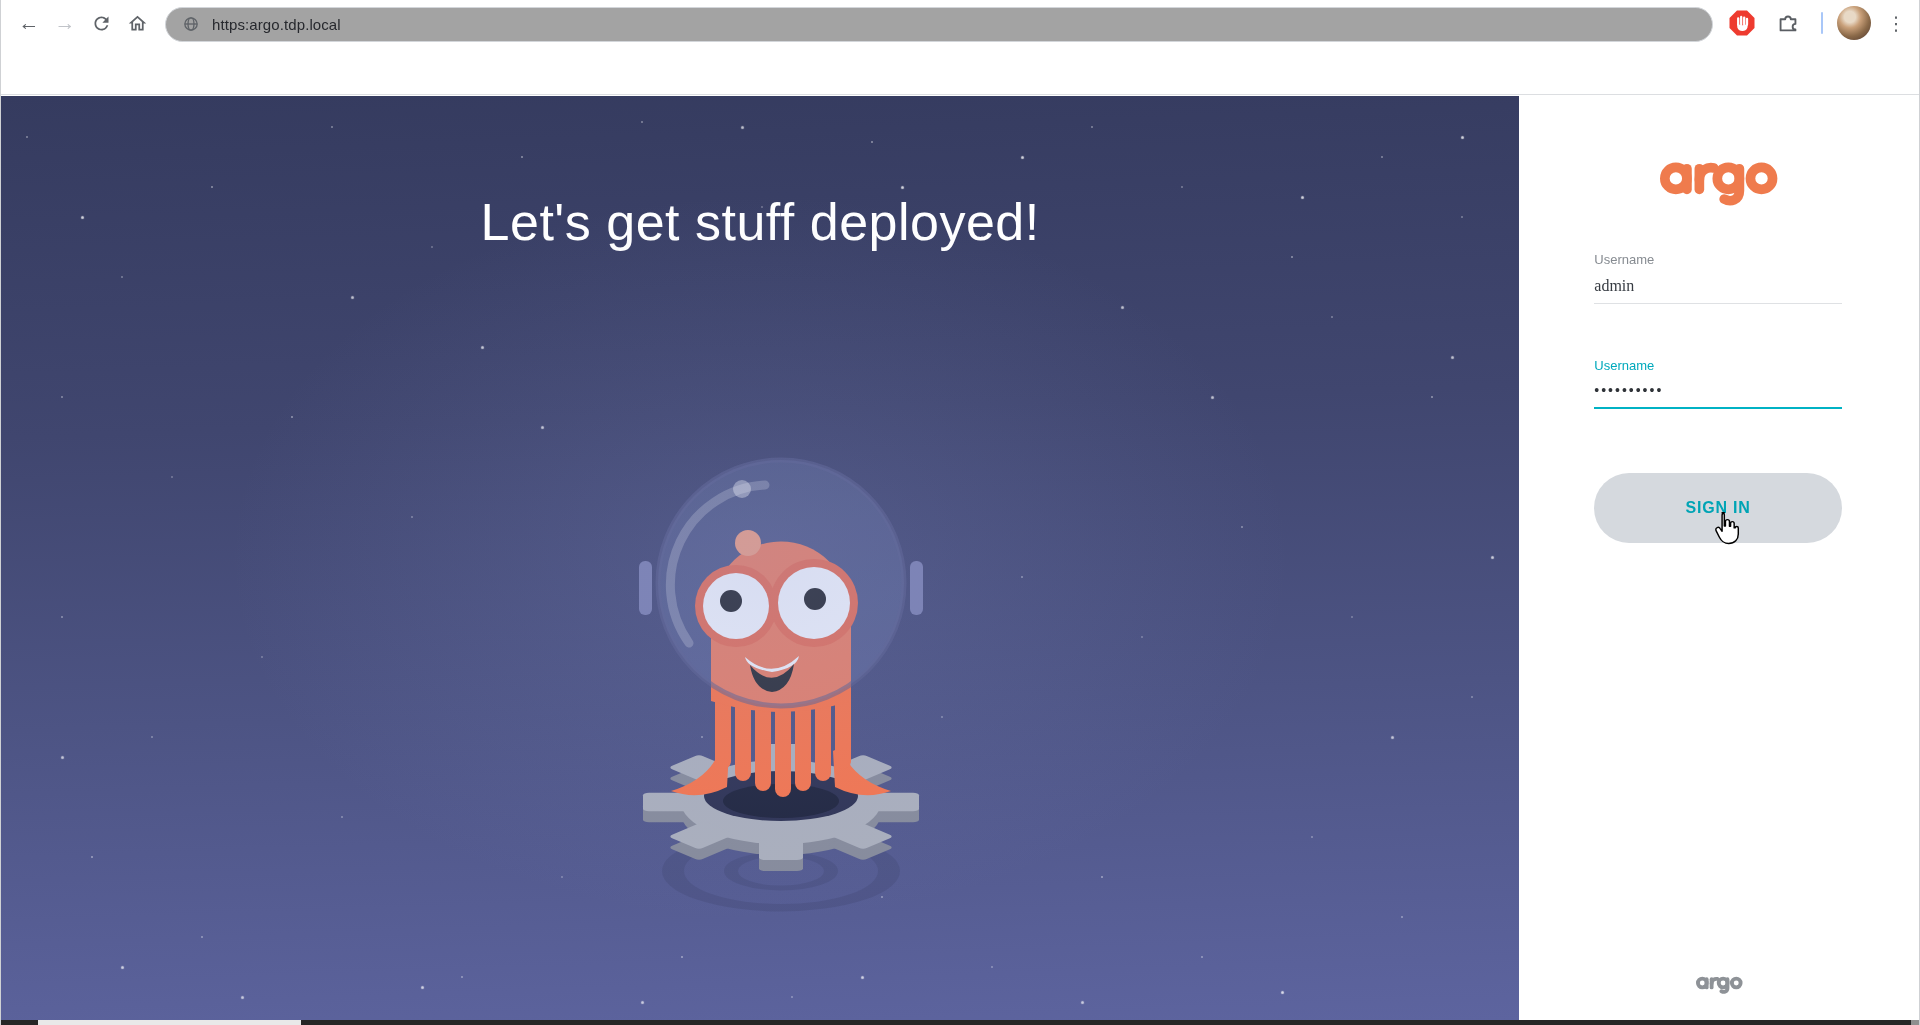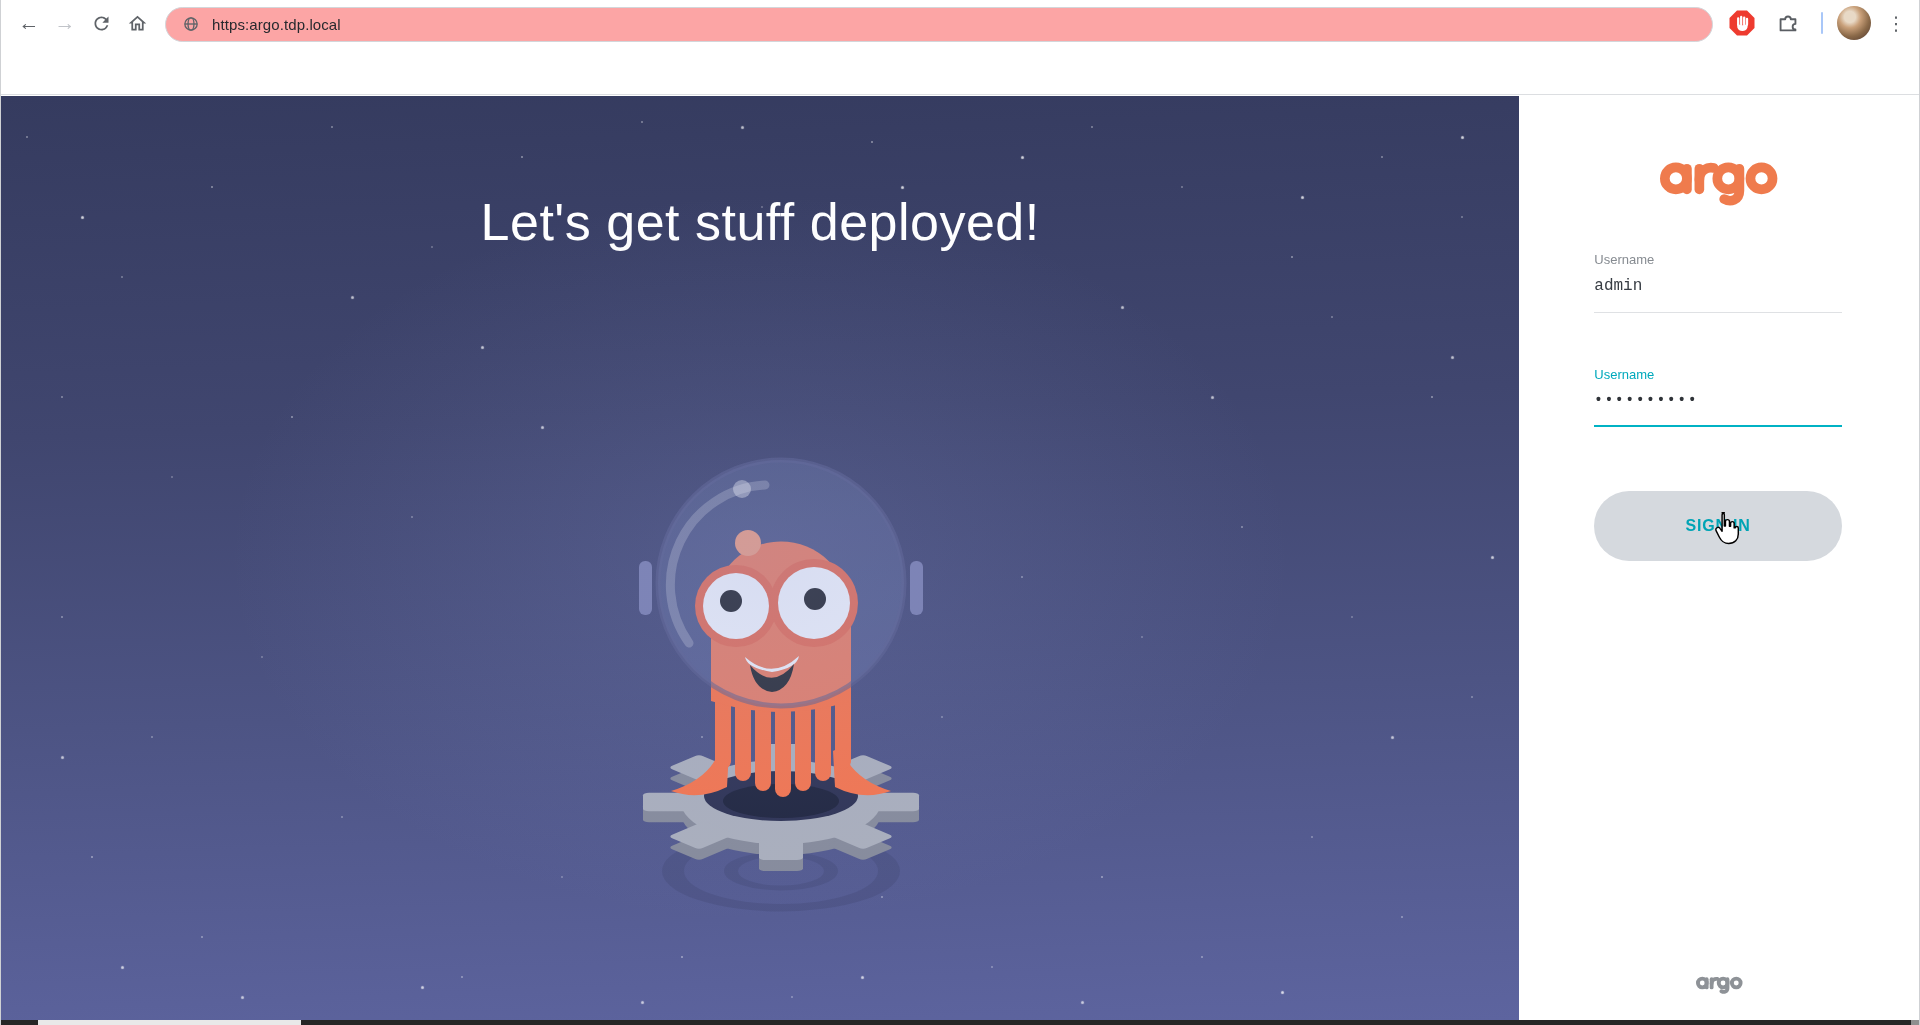--- a/index.html
+++ b/index.html
@@ -5,21 +5,21 @@
   * { margin:0; padding:0; box-sizing:border-box; }
   html,body { width:1920px; height:1025px; overflow:hidden; font-family:"Liberation Sans", sans-serif; background:#fff; }
   .window { position:relative; width:1920px; height:1025px; border-left:1px solid #cfd1d4; border-right:1px solid #cfd1d4; }
 
   
   .chrome { position:absolute; left:0; top:0; width:100%; height:95px; background:#fff; border-bottom:1px solid #dcdee1; }
   .toolbar { display:flex; align-items:center; height:46px; padding:0 10px; }
   .tb-btn { width:36px; height:36px; display:flex; align-items:center; justify-content:center; border-radius:50%; color:#5f6368; font-size:21px; cursor:pointer; flex:0 0 auto; }
   .tb-btn.disabled { color:#c1c4c9; }
   .tb-btn svg { display:block; }
-  .addressbar { flex:1 1 auto; height:35px; margin:2px 14px 0 10px; border:1px solid #d3d6da; border-radius:18px; display:flex; align-items:center; padding:0 16px; background:#fca5a5; }
+  .addressbar { flex:1 1 auto; height:35px; margin:2px 14px 0 10px; border:1px solid #d3d6da; border-radius:18px; display:flex; align-items:center; padding:0 16px; background:#a3a3a3; }
   .url-text { font-size:15px; color:#27292e; margin-left:12px; letter-spacing:0.1px; }
   .ext-btn { width:30px; height:30px; display:flex; align-items:center; justify-content:center; margin-right:16px; cursor:pointer; flex:0 0 auto; }
   .profile-divider { width:2px; height:22px; background:#a9c7f8; border-radius:1px; margin:0 14px 0 2px; flex:0 0 auto; }
   .avatar { width:34px; height:34px; border-radius:50%; margin-right:12px; flex:0 0 auto;
             background: radial-gradient(circle at 38% 32%, #e8d9c6 0 18%, #c9a07a 35%, #8a6948 62%, #6b4f3a 80%, #57402f 100%); cursor:pointer; }
   .kebab { width:26px; height:34px; display:flex; align-items:center; justify-content:center; color:#5f6368; font-size:19px; cursor:pointer; flex:0 0 auto; }
 
   
   .content { position:absolute; left:0; top:96px; width:100%; height:924px; display:flex; }
 
@@ -36,22 +36,22 @@
               color:#ffffff; font-size:52px; font-weight:300; letter-spacing:0.5px; }
   .mascot { position:absolute; left:560px; top:259px; }
 
   
   .login { position:relative; width:400px; height:100%; background:#ffffff; padding:52px 77px 0 75px; }
   .brand { width:130px; margin:0 auto 46px; display:block; }
   .field-group { margin-bottom:54px; }
   .field-label { display:block; font-size:13px; color:#868b91; margin-bottom:8px; }
   .field-label.focused { color:#00a9bc; }
   .text-input { display:block; width:100%; border:none; outline:none; background:transparent;
-                border-bottom:1px solid #dfe1e4; font-size:16px; color:#363b42; padding:2px 0 17px;
-                font-family:Liberation Mono, monospace; }
+                border-bottom:1px solid #dfe1e4; font-size:16px; color:#363b42; padding:2px 0 8px;
+                font-family:Liberation Serif, serif; }
   .text-input.password { border-bottom:2px solid #00b2c4; font-size:14px; font-weight:bold; letter-spacing:2px; color:#2f3338; }
   .signin-btn { display:block; width:100%; height:70px; margin-top:64px; border:none; border-radius:35px;
                 background:#d5d9de; color:#00a4b5; font-size:16px; font-weight:bold; letter-spacing:0.8px;
                 font-family:"Liberation Sans", sans-serif; cursor:pointer; }
   .footer-brand { position:absolute; bottom:26px; left:0; width:100%; display:flex; justify-content:center; }
 
   
   .cursor { position:absolute; left:1710px; top:511px; z-index:50; pointer-events:none; }
 
   

